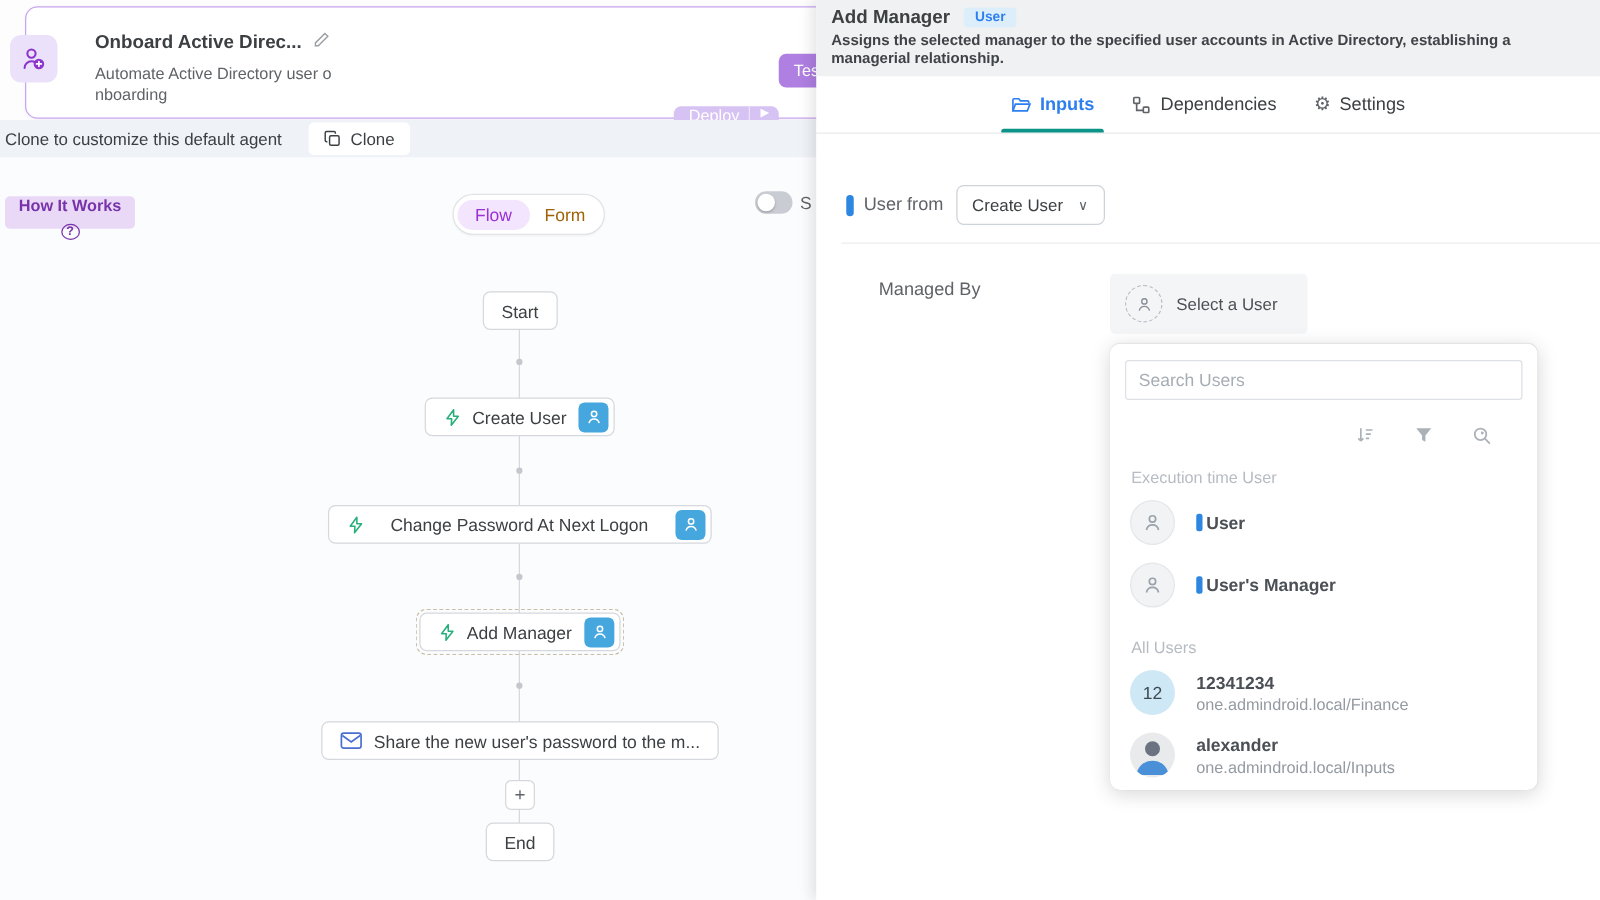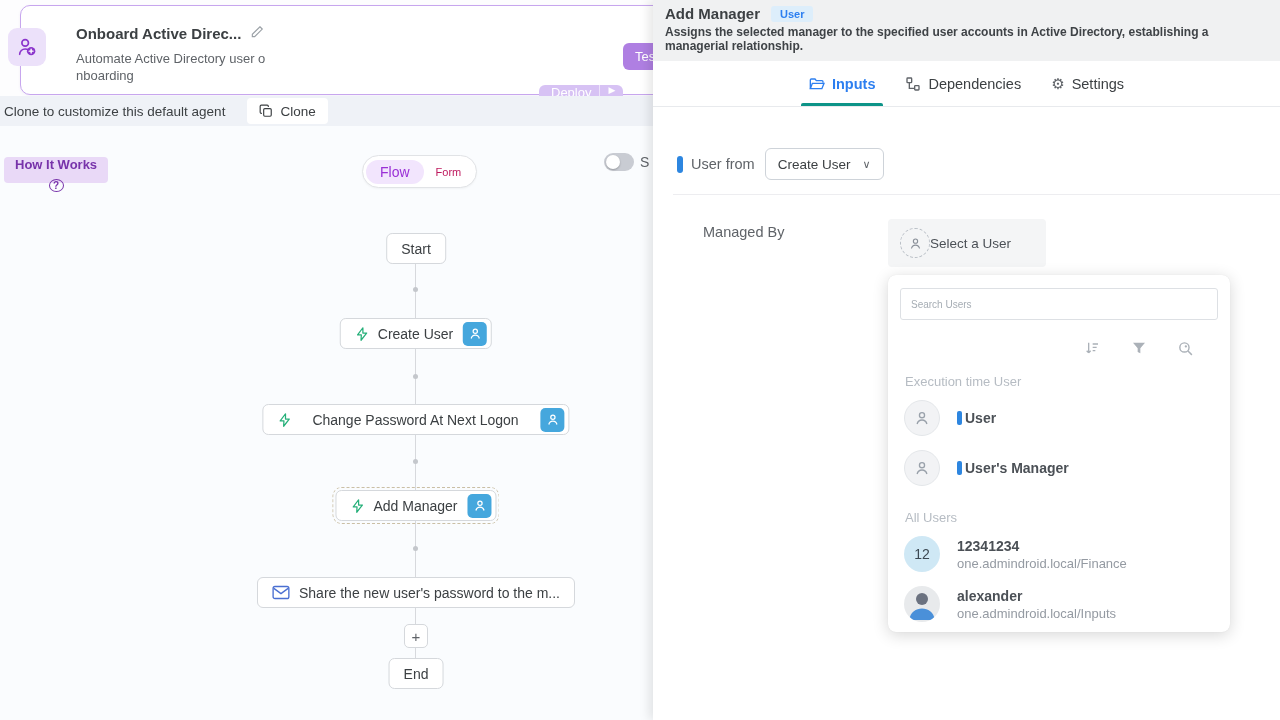--- a/index.html
+++ b/index.html
@@ -31,21 +31,21 @@
   .canvas { position:absolute; left:0; top:126px; width:653px; height:594px; background:#fafcfe; }
 
   .how-btn { position:absolute; left:4px; top:31px; height:26px; background:#e9d9f7; border:none; border-radius:4px;
     display:flex; align-items:center; gap:7px; padding:0 11px; font-size:13px; font-weight:700; color:#7733aa; cursor:pointer; font-family:inherit;flex-direction:column;}
   .how-q { width:15px; height:15px; border:1.4px solid #7733aa; border-radius:50%; font-size:10px; font-weight:700;
     display:flex; align-items:center; justify-content:center; }
 
   .view-toggle { position:absolute; left:362px; top:29px; height:33px; background:#fff; border:1px solid #e1e3e6;
     border-radius:17px; display:flex; align-items:center; padding:3px; box-shadow:0 1px 2px rgba(0,0,0,.04);}
   .vt-flow { background:#f2e5fd; color:#9a30d6; border-radius:14px; padding:4px 14px; font-size:14px; cursor:pointer; }
-  .vt-form { color:#be185d; padding:4px 12px; font-size:11px; cursor:pointer; }
+  .vt-form { color:#a16207; padding:4px 12px; font-size:14px; cursor:pointer; }
 
   .switch { position:absolute; left:604px; top:27px; width:30px; height:18px; background:#c9ccd3; border-radius:9px; cursor:pointer;}
   .switch .knob { position:absolute; left:2px; top:2px; width:14px; height:14px; background:#fff; border-radius:50%;
     box-shadow:0 1px 2px rgba(0,0,0,.25);}
   .switch-label { position:absolute; left:640px; top:28px; font-size:14px; color:#5f6368; }
 
   .flow-line { position:absolute; left:415px; top:137px; width:1px; height:399px; background:#d7d9dd; }
   .flow-dot { position:absolute; left:413px; width:5px; height:5px; background:#c4c7cc; border-radius:50%; }
 
   .node { position:absolute; transform:translateX(-50%); left:416px; background:#fff; border:1px solid #d5d8dc;
@@ -79,29 +79,29 @@
   .userfrom-row { position:absolute; left:24px; top:41px; display:flex; align-items:center; }
   .var-marker { width:6px; height:17px; background:#2d86e0; border-radius:3px; margin-right:8px; }
   .userfrom-label { font-size:14.5px; color:#5f6368; }
   .select-box { margin-left:10px; height:32px; border:1px solid #ced3d9; border-radius:6px; background:#fff;
     display:flex; align-items:center; gap:12px; padding:0 12px; font-size:13.5px; color:#3c4043; cursor:pointer; font-family:inherit;}
   .chev { color:#5f6368; font-size:11px; }
   .hr { position:absolute; left:20px; right:0; top:87px; border-bottom:1px solid #ededf0; }
 
   .managed-label { position:absolute; left:50px; top:117px; font-size:14.5px; color:#5f6368; }
   .select-user-chip { position:absolute; left:235px; top:112px; width:158px; height:48px; background:#f4f5f6;
-    border:none; border-radius:4px; display:flex; align-items:center; padding:0 12px; cursor:pointer; font-family:inherit;}
+    border:none; border-radius:4px; display:flex; align-items:center; gap:11px; padding:0 12px; cursor:pointer; font-family:inherit;}
   .dashed-avatar { width:30px; height:30px; border:1px dashed #b9bfc6; border-radius:50%; display:flex;
     align-items:center; justify-content:center; flex:none; }
   .select-user-text { font-size:13.5px; color:#4b5056; }
 
   .picker { position:absolute; left:235px; top:168px; width:342px; height:357px; background:#fff; border-radius:8px;
     box-shadow:0 3px 16px rgba(0,0,0,.16), 0 0 1px rgba(0,0,0,.1); overflow:hidden; }
   .picker-search { display:block; width:318px; margin:13px auto 0; height:32px; border:1px solid #dde0e4; border-radius:3px;
-    padding:0 10px; font-size:10px; color:#3c4043; font-family:inherit; outline:none; }
+    padding:0 10px; font-size:14px; color:#3c4043; font-family:inherit; outline:none; }
   .picker-search::placeholder { color:#a6adb4; }
   .picker-tools { display:flex; justify-content:flex-end; gap:30px; padding:20px 36px 0 0; }
   .picker-tools .tool { cursor:pointer; display:flex; }
   .picker-section { font-size:13px; color:#b6bcc3; padding:17px 0 4px 17px; }
   .picker-item { display:flex; align-items:center; gap:17px; padding:7px 16px; cursor:pointer; }
   .pi-avatar { width:36px; height:36px; border-radius:50%; background:#f2f3f5; border:1px solid #e4e7ea;
     display:flex; align-items:center; justify-content:center; flex:none; }
   .pi-avatar.num { background:#cfe8f5; border:none; font-size:14px; color:#3c4852; }
   .pi-name-row { display:flex; align-items:center; }
   .pi-marker { width:5px; height:14px; background:#2d86e0; border-radius:2px; margin-right:3px; }

